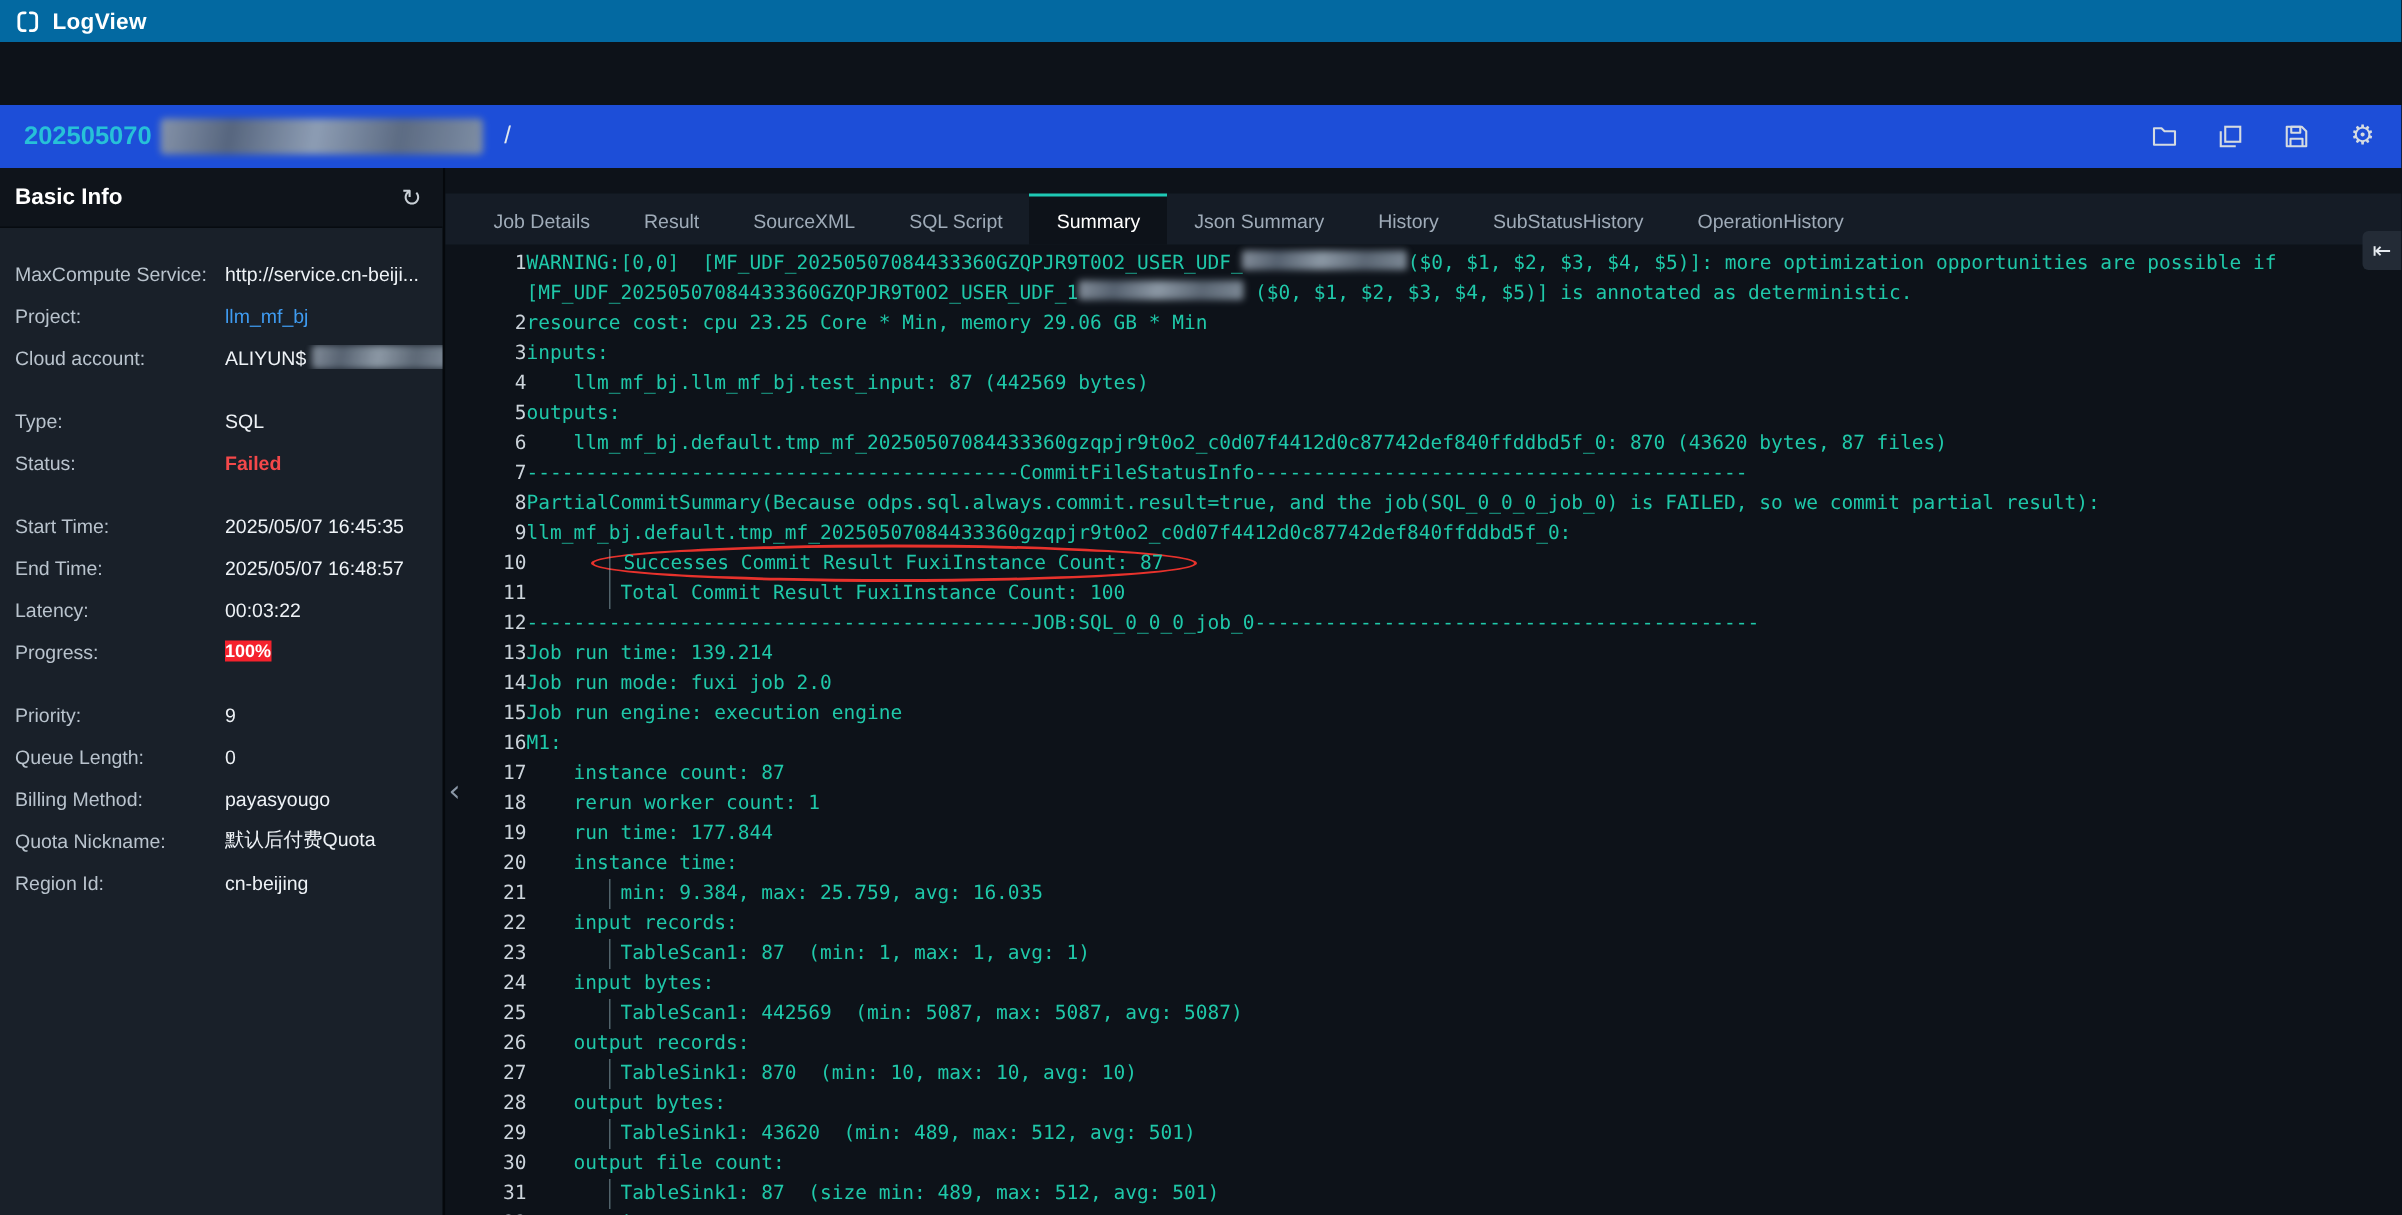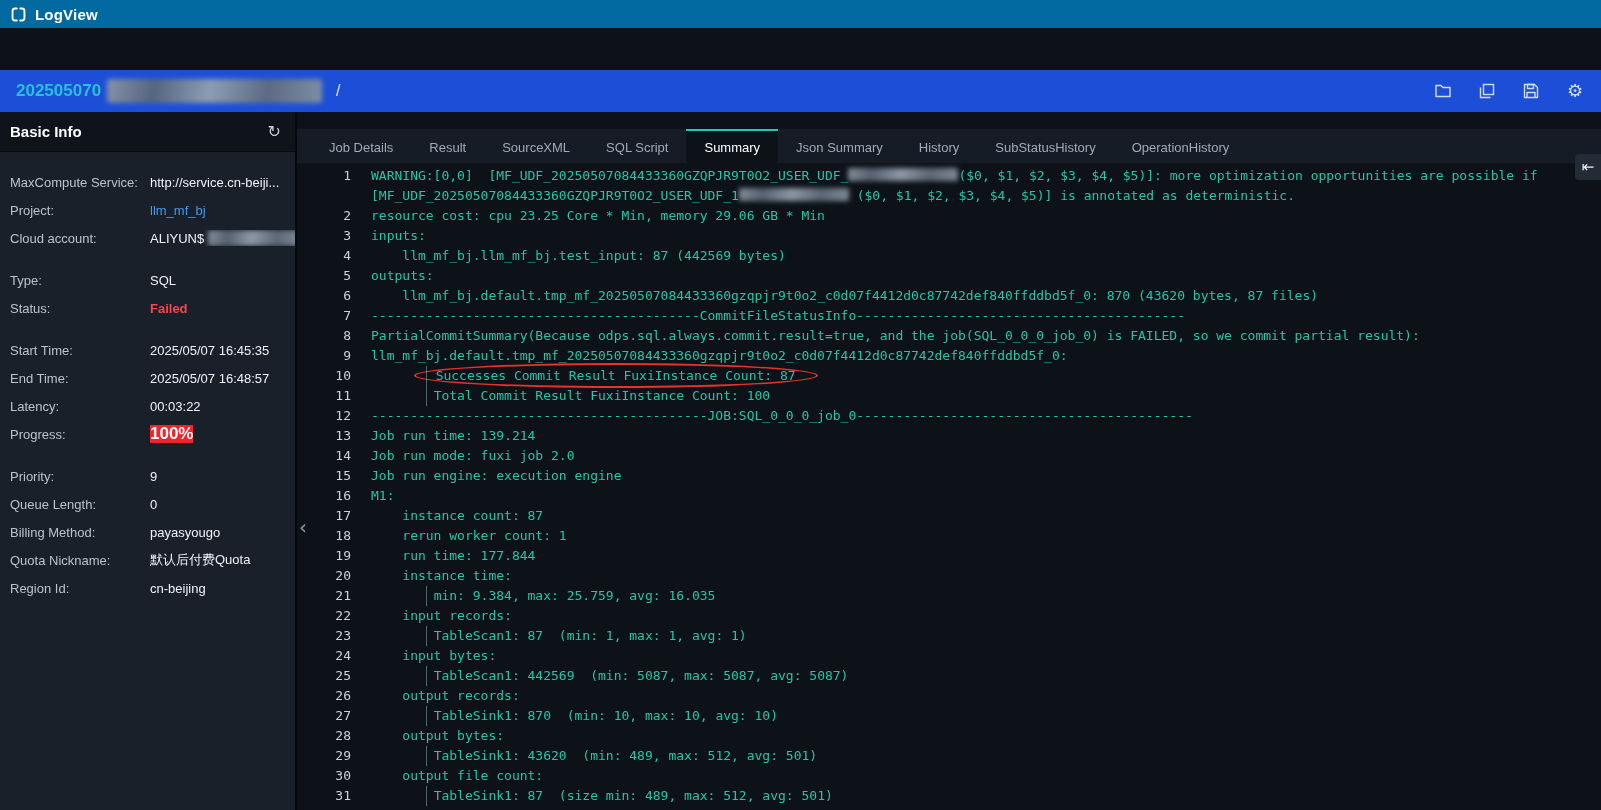--- a/index.html
+++ b/index.html
@@ -35,36 +35,36 @@
   .sidebar-header { height:40px; background:#0f141b; display:flex; align-items:center; justify-content:space-between;
     padding:0 14px 0 10px; font-size:15px; font-weight:bold; color:#ffffff; border-bottom:1px solid #070b10; flex:none; }
   .refresh { font-size:16px; font-weight:normal; color:#c8cfd6; cursor:pointer; }
   .field-group { margin-top:14px; }
   .field-group:first-child { margin-top:16px; }
   .field-row { display:flex; align-items:center; height:28px; padding-left:10px; font-size:13px; }
   .field-label { width:140px; flex:none; color:#b9c3cd; }
   .field-value { flex:1; min-width:0; color:#eef2f6; white-space:nowrap; overflow:hidden; }
   .field-value.link { color:#3f9bf0; cursor:pointer; }
   .field-value.status-failed { color:#f4484a;font-weight:bold; }
-  .progress-bar { width:100%; height:18px; background:#f5222d; color:#ffffff; font-size:17px; font-weight:bold;
+  .progress-bar { width:100%; height:18px; background:#f5222d; color:#ffffff; font-size:12px; font-weight:bold;
     text-align:center; line-height:18px; }
 
   
   .content { flex:1; min-width:0; background:#0d1219; position:relative; display:flex; flex-direction:column; padding-top:17px; }
   .tabs { height:34px; flex:none; display:flex; align-items:stretch; background:#151c26; padding-left:14px; }
   .tab { display:flex; align-items:center; padding:0 18px; font-size:13px; color:#9fabb8; cursor:pointer;
     border-top:2px solid transparent; white-space:nowrap; }
   .tab.active { color:#ffffff; background:#0d1219; border-top-color:#1ec9b5; }
 
   
   .log { flex:1; min-height:0; overflow:hidden; padding-top:3px;
     font-family:"DejaVu Sans Mono", monospace; font-size:13px; line-height:20px; }
   .log-line { display:flex; min-height:20px; }
   .ln { width:54px; flex:none; text-align:right; color:#ccd4db; user-select:none; }
-  .lt { flex:1; min-width:0; margin-left:20px; color:#1fc8a9;
+  .lt { flex:1; min-width:0; color:#1fc8a9;
     white-space:pre-wrap; position:relative; }
   .lt.guide::before { content:''; position:absolute; left:55px; top:0; bottom:0; width:1px; background:rgba(150,180,190,.5); }
   .circled { border:2px solid #e8322c; border-radius:50%; padding:3px 20px; margin:0 -20px; }
 
   
   .collapse-left { position:absolute; left:-2px; top:398px; width:16px; height:34px; display:flex; align-items:center;
     justify-content:center; color:#8a97a6; font-size:20px; cursor:pointer; font-family:"DejaVu Sans",sans-serif; }
   .collapse-right { position:absolute; right:0; top:42px; width:26px; height:26px; background:#232b36;
     border-radius:4px 0 0 4px; display:flex; align-items:center; justify-content:center; color:#e6ebf0;
     font-size:15px; cursor:pointer; font-family:"DejaVu Sans",sans-serif; }

